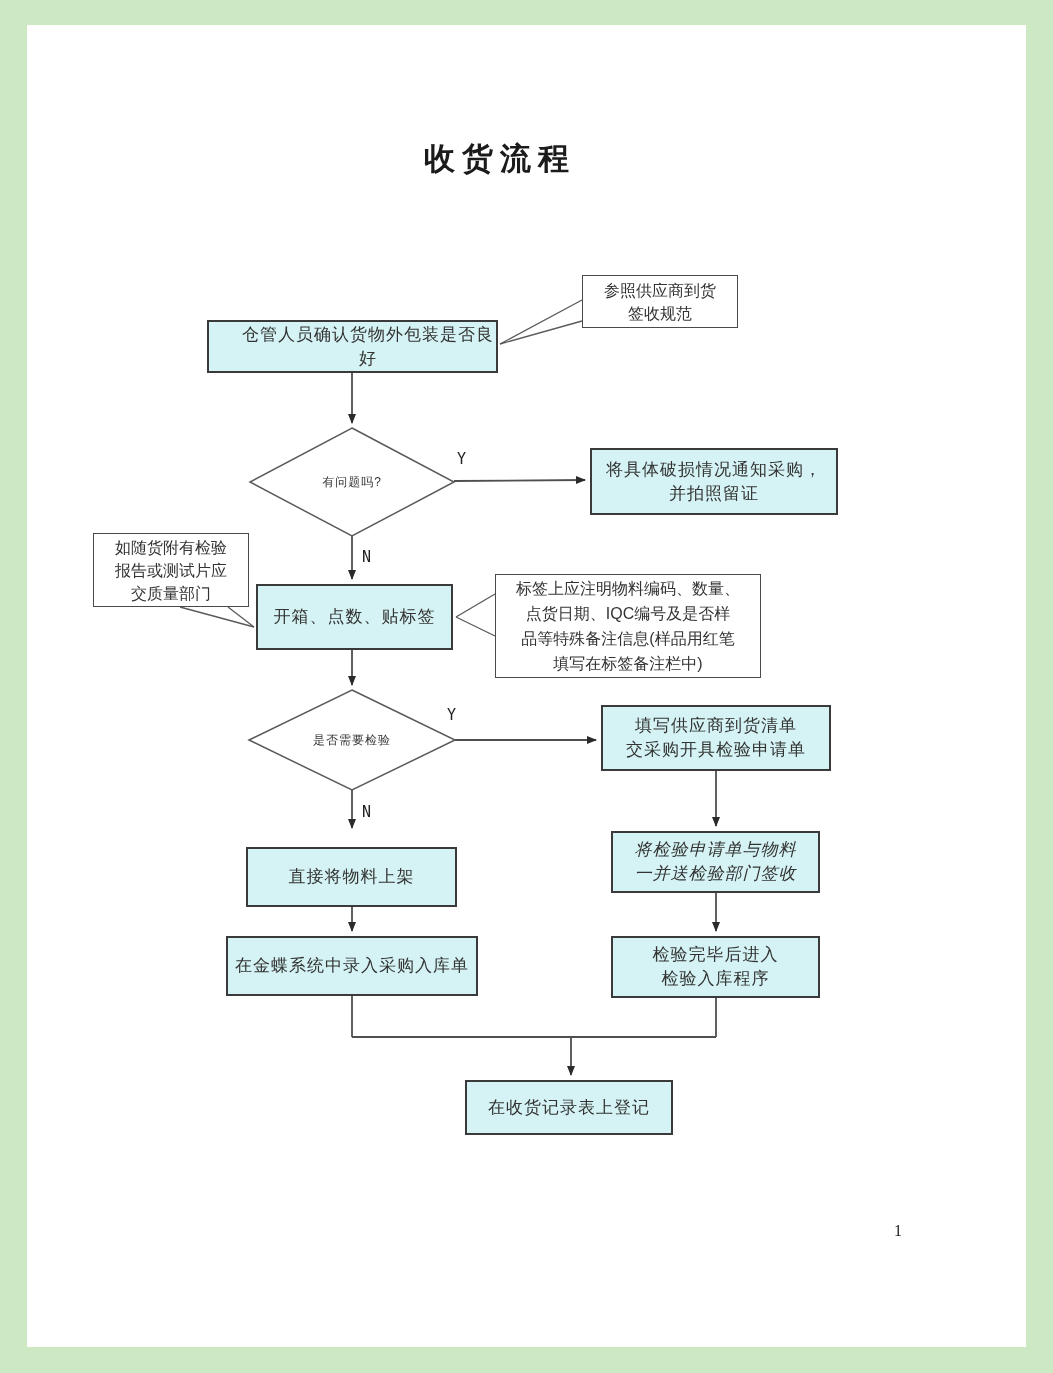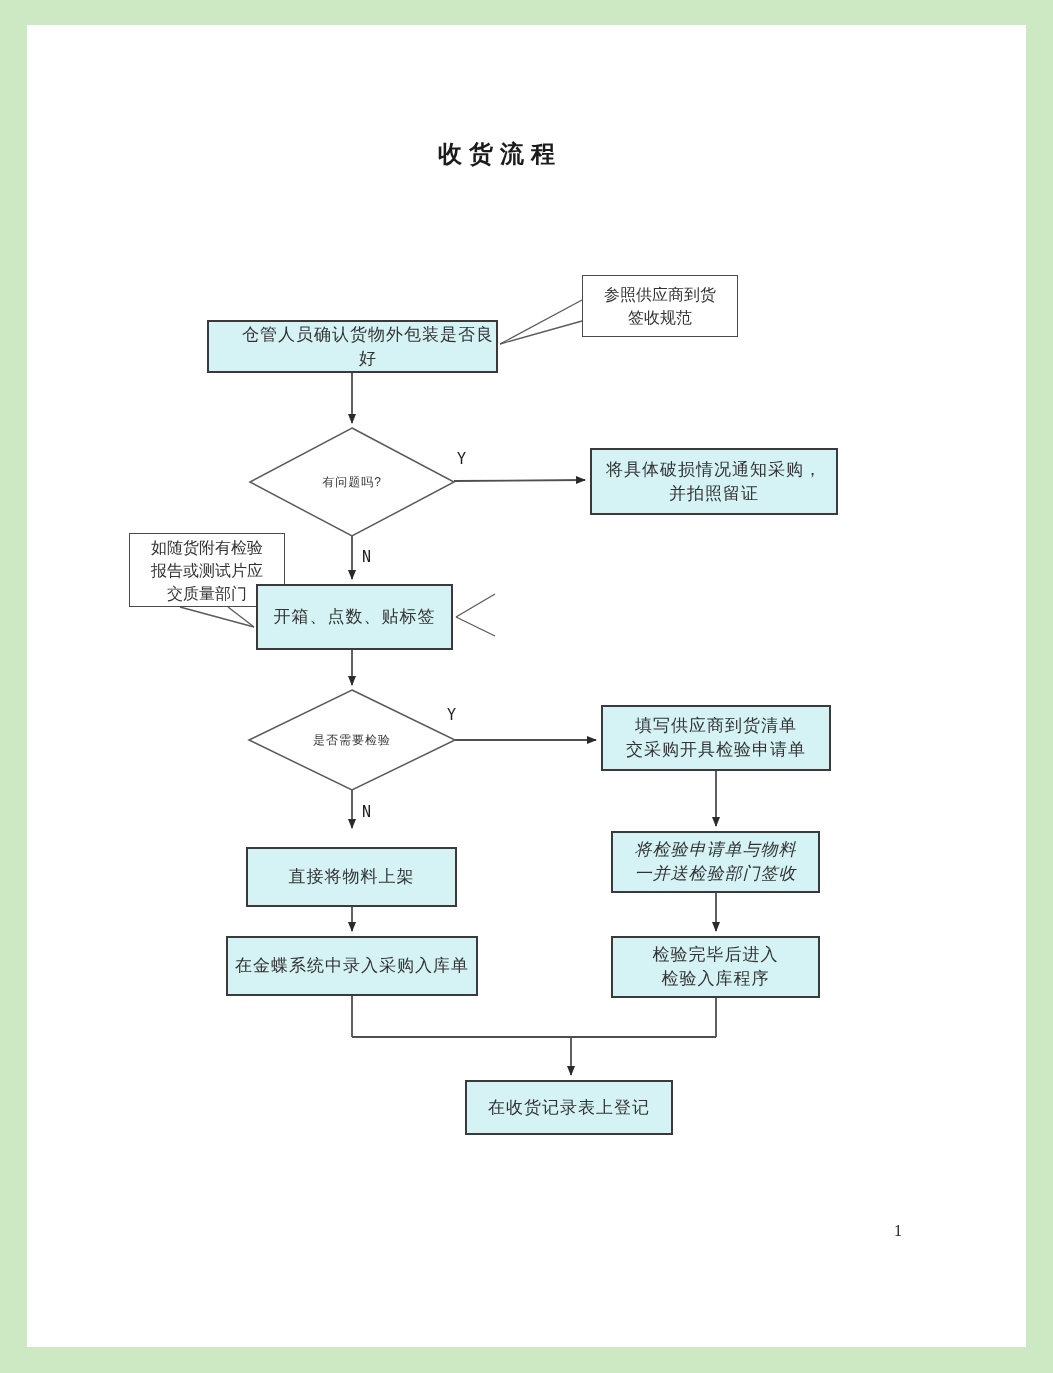--- a/index.html
+++ b/index.html
@@ -5,21 +5,21 @@
   :root{
     --frame:#cde9c4; --page-bg:#ffffff; --node-fill:#d5f3f4; --node-border:#3a3a3a;
     --callout-fill:#ffffff; --callout-border:#4a4a4a; --line:#333333; --text:#333333;
   }
   *{margin:0;padding:0;box-sizing:border-box;}
   body{font-family:"Liberation Sans",sans-serif;background:#888;}
   .canvas{position:relative;width:1053px;height:1373px;background:var(--frame);overflow:hidden;}
   .page{position:absolute;left:27px;top:25px;width:999px;height:1322px;background:var(--page-bg);}
   .title{position:absolute;left:380px;top:138px;width:240px;text-align:center;
          font-family:"Liberation Serif","DejaVu Serif",serif;font-weight:bold;
-         font-size:24px;letter-spacing:7px;color:#1b1b1b;}
+         font-size:31px;letter-spacing:7px;color:#1b1b1b;}
   svg.wires{position:absolute;left:0;top:0;width:1053px;height:1373px;z-index:1;}
   .node,.callout{position:absolute;z-index:2;display:flex;flex-direction:column;justify-content:center;
          align-items:center;text-align:center;color:var(--text);}
   .node{background:var(--node-fill);border:2px solid var(--node-border);font-size:17px;line-height:24px;letter-spacing:1px;}
   .callout{background:var(--callout-fill);border:1.5px solid var(--callout-border);font-size:16px;line-height:23px;}
   .ln{display:block;}
   .diamond-label{position:absolute;z-index:2;display:flex;justify-content:center;align-items:center;
          font-size:12px;letter-spacing:1px;color:var(--text);}
   .edge-label{position:absolute;z-index:2;font-family:"DejaVu Sans Mono","Liberation Mono",monospace;
          font-size:15px;color:#222;}
@@ -28,22 +28,22 @@
   
   .n-confirm   {left:207px;top:320px;width:291px;height:53px;padding-left:31px;}
   .n-notify    {left:590px;top:448px;width:248px;height:67px;}
   .n-unpack    {left:256px;top:584px;width:197px;height:66px;}
   .n-fill-list {left:601px;top:705px;width:230px;height:66px;}
   .n-shelve    {left:246px;top:833px;width:211px;height:60px;margin-top:14px;}
   .n-send      {left:611px;top:831px;width:209px;height:62px;font-style:italic;}
   .n-kingdee   {left:226px;top:936px;width:252px;height:60px;}
   .n-complete  {left:611px;top:936px;width:209px;height:62px;}
   .n-register  {left:465px;top:1080px;width:208px;height:55px;}
-  .c-supplier  {left:582px;top:275px;width:156px;height:62px;}
-  .c-quality   {left:93px;top:533px;width:156px;height:74px;margin-left:36px;}
+  .c-supplier  {left:582px;top:275px;width:156px;height:53px;}
+  .c-quality   {left:93px;top:533px;width:156px;height:74px;}
   .c-label     {left:495px;top:574px;width:266px;height:104px;font-size:16px;line-height:25px;}
   .d-problem-label    {left:252px;top:466px;width:200px;height:32px;}
   .d-inspection-label {left:252px;top:724px;width:200px;height:32px;}
   .el-y1{left:457px;top:450px;} .el-n1{left:362px;top:548px;}
   .el-y2{left:447px;top:706px;} .el-n2{left:362px;top:803px;}
 </style>
 </head>
 <body>
 
 <div class="canvas">
@@ -107,20 +107,26 @@
   <div class="callout c-quality">
     <span class="ln">如随货附有检验</span>
     <span class="ln">报告或测试片应</span>
     <span class="ln">交质量部门</span>
   </div>
 
   <div class="node n-unpack">
     <span class="ln">开箱、点数、贴标签</span>
   </div>
 
+  <div class="callout c-label">
+    <span class="ln">标签上应注明物料编码、数量、</span>
+    <span class="ln">点货日期、IQC编号及是否样</span>
+    <span class="ln">品等特殊备注信息(样品用红笔</span>
+    <span class="ln">填写在标签备注栏中)</span>
+  </div>
 
   <div class="diamond-label d-inspection-label">
     <span>是否需要检验</span>
   </div>
 
   <div class="node n-fill-list">
     <span class="ln">填写供应商到货清单</span>
     <span class="ln">交采购开具检验申请单</span>
   </div>
 

